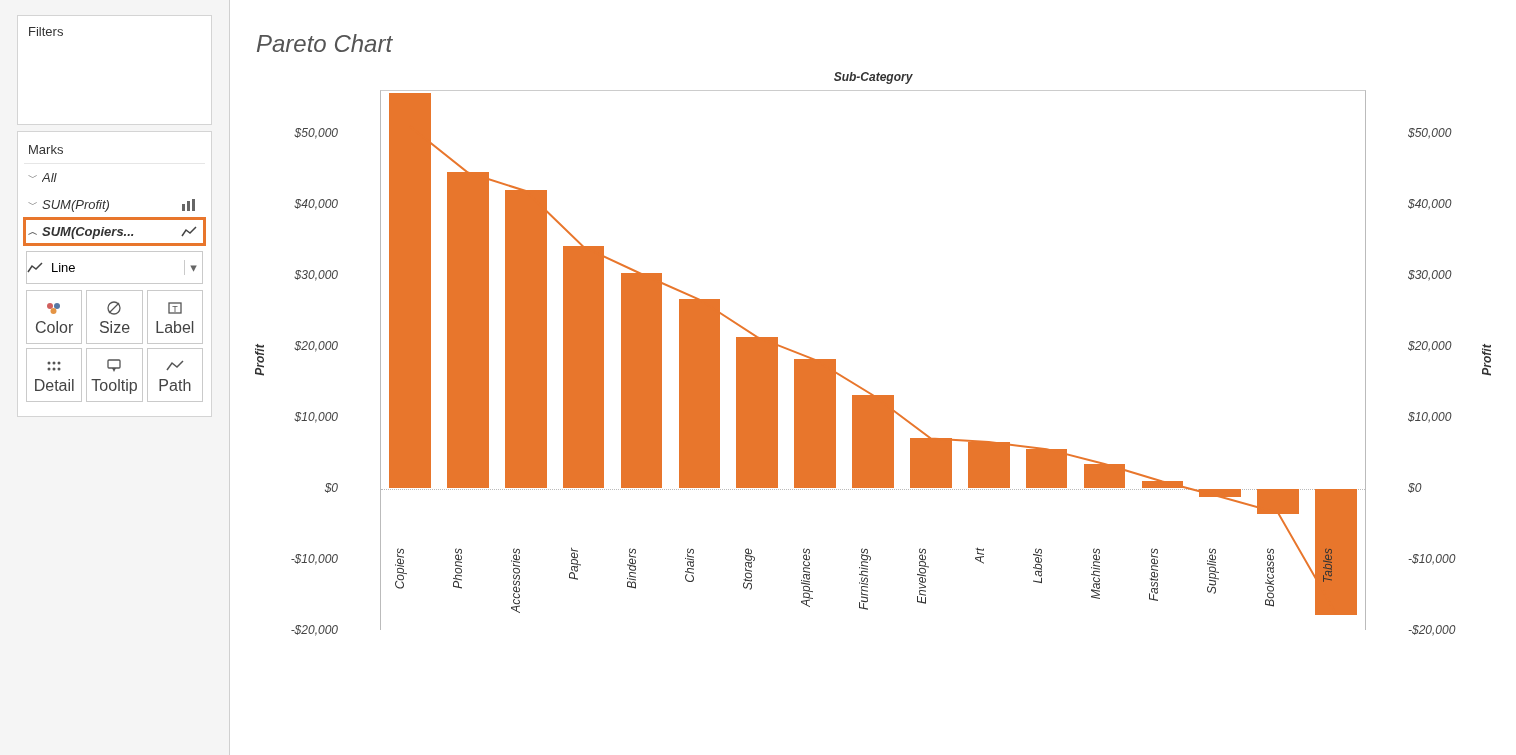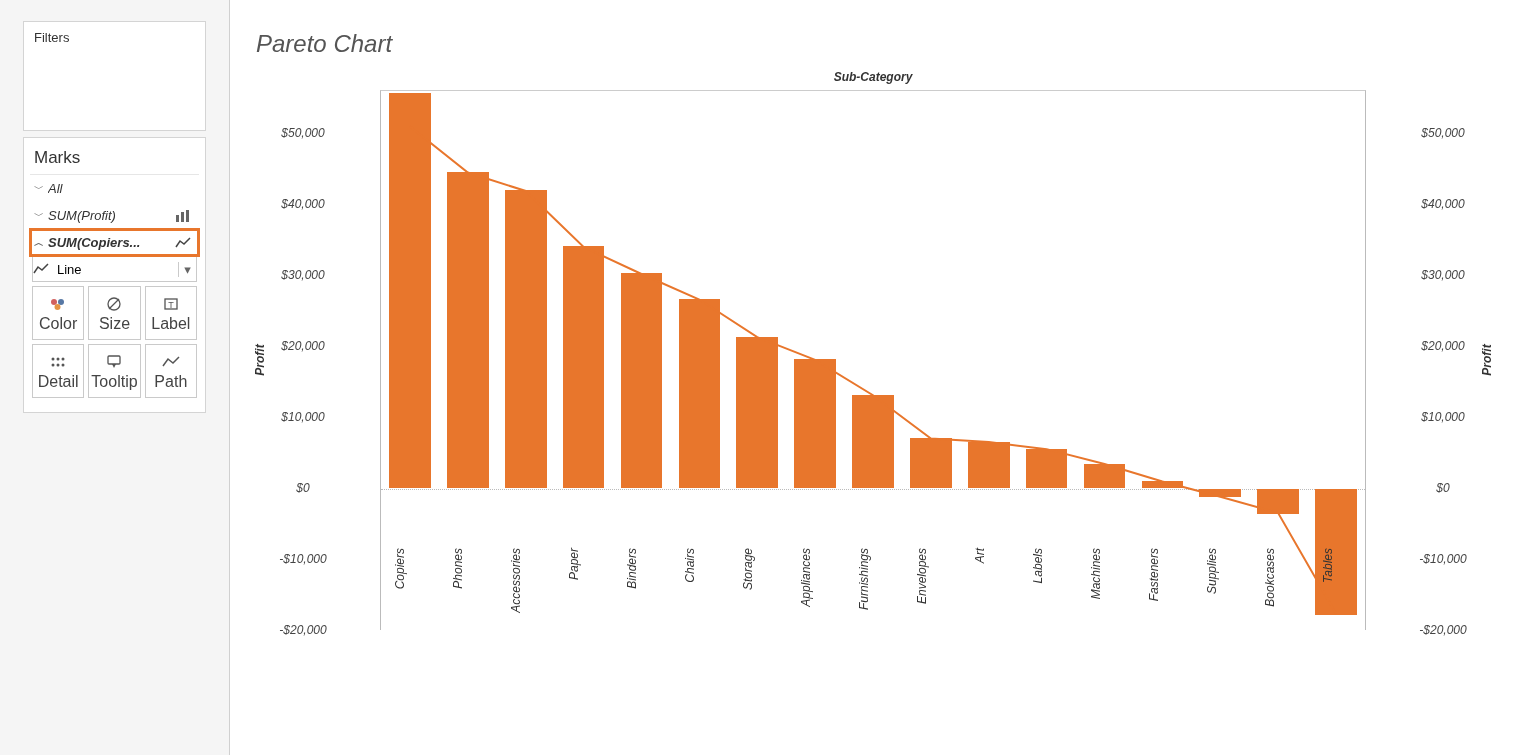--- a/index.html
+++ b/index.html
@@ -1,50 +1,50 @@
 <!DOCTYPE html>
 <html><head>
 <meta charset="utf-8">
 <style>
 * { box-sizing: border-box; margin: 0; padding: 0; font-family: Arial, sans-serif; }
 body { background: #f5f5f5; display: flex; width: 1516px; height: 755px; }
 
-.sidebar { width: 230px; background: #f5f5f5; padding: 15px; border-right: 1px solid #d0d0d0; }
+.sidebar { width: 230px; background: #f5f5f5; padding: 9px; border-right: 1px solid #d0d0d0; }
 .panel { background: #fff; border: 1px solid #d4d4d4; margin: 6px 8px; }
 .panel-filters { height: 110px; padding: 8px 10px; }
 .panel-title { font-size: 13px; color: #333; }
 .panel-marks { padding: 4px 6px 10px 6px; }
-.marks-title { font-size: 17px; color: #333; padding: 6px 4px; border-bottom: 1px solid #e6e6e6; }
+.marks-title { font-size: 13px; color: #333; padding: 6px 4px; border-bottom: 1px solid #e6e6e6; }
 .marks-item { display: flex; align-items: center; padding: 6px 4px; font-size: 13px; color: #333; cursor: pointer; }
 .marks-item .caret { width: 14px; font-size: 10px; color: #666; }
 .marks-item .lbl { flex: 1; overflow: hidden; text-overflow: ellipsis; white-space: nowrap; font-style: italic; }
 .marks-item .type-icon { width: 20px; text-align: right; }
 .marks-item.selected { outline: 3px solid #e8762c; outline-offset: -2px; font-weight: bold; }
 .marks-item.selected .caret { transform: rotate(0deg); }
 
-.mark-type-select { display: flex; align-items: center; margin: 0 2px; border: 1px solid #cacaca; background: #fff; height: 26px; font-size: 13px; cursor: pointer; }
+.mark-type-select { display: flex; align-items: center; margin: 6px 2px; border: 1px solid #cacaca; background: #fff; height: 33px; font-size: 13px; cursor: pointer; }
 .mark-type-select .mticon { width: 22px; text-align: center; }
 .mark-type-select .mtlabel { flex: 1; padding-left: 2px; }
 .mark-type-select .mtdd { width: 18px; border-left: 1px solid #cacaca; text-align: center; color: #666; }
 
 .marks-grid { display: grid; grid-template-columns: repeat(3, 1fr); gap: 4px; margin: 4px 2px; }
 .mark-btn { border: 1px solid #cacaca; background: #fff; height: 54px; display: flex; flex-direction: column; align-items: center; justify-content: center; cursor: pointer; }
 .mark-btn .mi { height: 22px; display: flex; align-items: center; justify-content: center; }
 .mark-btn .ml { font-size: 16px; color: #444; }
 
 .chart-area { flex: 1; background: #fff; position: relative; font-style: italic; }
 .chart-title { font-size: 24px; color: #555; font-weight: 300; padding: 30px 0 0 26px; }
 .x-title { text-align: center; font-size: 12px; color: #333; font-weight: bold; margin-top: 12px; }
 .plot-wrap { position: relative; margin: 6px 20px 0 20px; height: 540px; }
 .y-axis-label { position: absolute; top: 50%; left: -6px; transform: translateY(-50%) rotate(-90deg); font-size: 12px; font-weight: bold; color: #333; }
 .y-axis-label.right { left: auto; right: -6px; }
 .y-ticks { position: absolute; top: 0; bottom: 0; width: 70px; display: flex; flex-direction: column; font-size: 12px; color: #444; }
 .y-ticks.left { left: 18px; text-align: right; }
 .y-ticks.right { right: 18px; text-align: left; }
-.y-tick-val { position: absolute; width: 70px; transform: translateY(-50%); text-align: center; }
+.y-tick-val { position: absolute; width: 70px; transform: translateY(-50%); }
 .plot-inner { position: absolute; left: 130px; right: 130px; top: 0; bottom: 0; border-top: 1px solid #ccc; border-left: 1px solid #bbb; border-right: 1px solid #bbb; }
 .zero-line { position: absolute; left: 0; right: 0; border-top: 1px dotted #bbb; }
 .bars { position: absolute; left: 0; right: 0; top: 0; bottom: 0; }
 .bar-slot { position: absolute; bottom: 0; top: 0; }
 .bar-rect { position: absolute; width: 72%; left: 14%; background: #e8762c; }
 .x-labels { position: absolute; left: 130px; right: 130px; top: 548px; height: 140px; }
 .x-lbl { position: absolute; transform-origin: top left; transform: rotate(-90deg) translate(-100%, 0); font-size: 12px; color: #333; white-space: nowrap; top: 0; }
 svg.line-overlay { position: absolute; left: 0; top: 0; width: 100%; height: 100%; }
 
 

